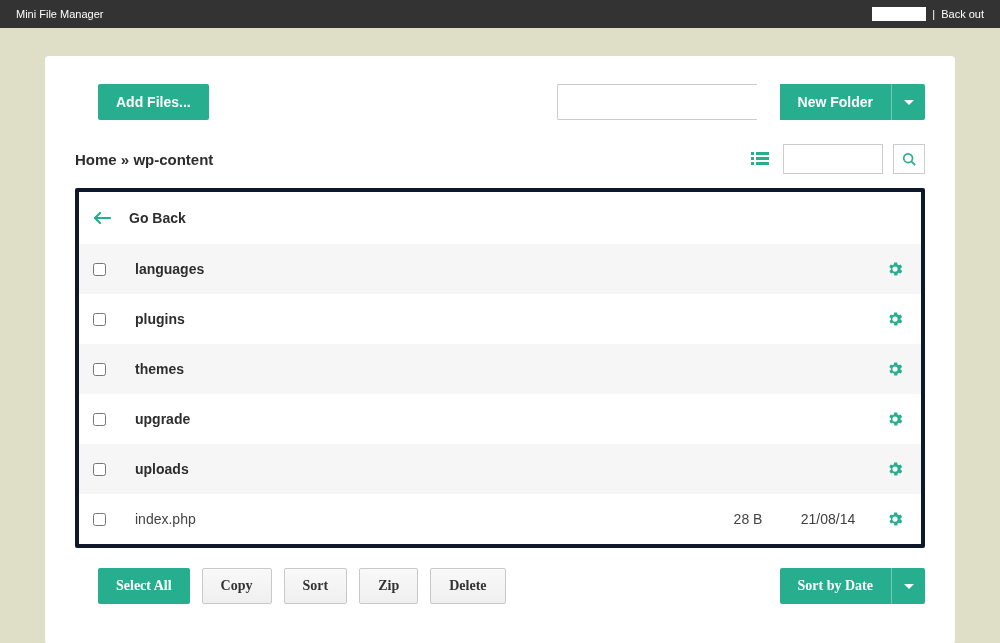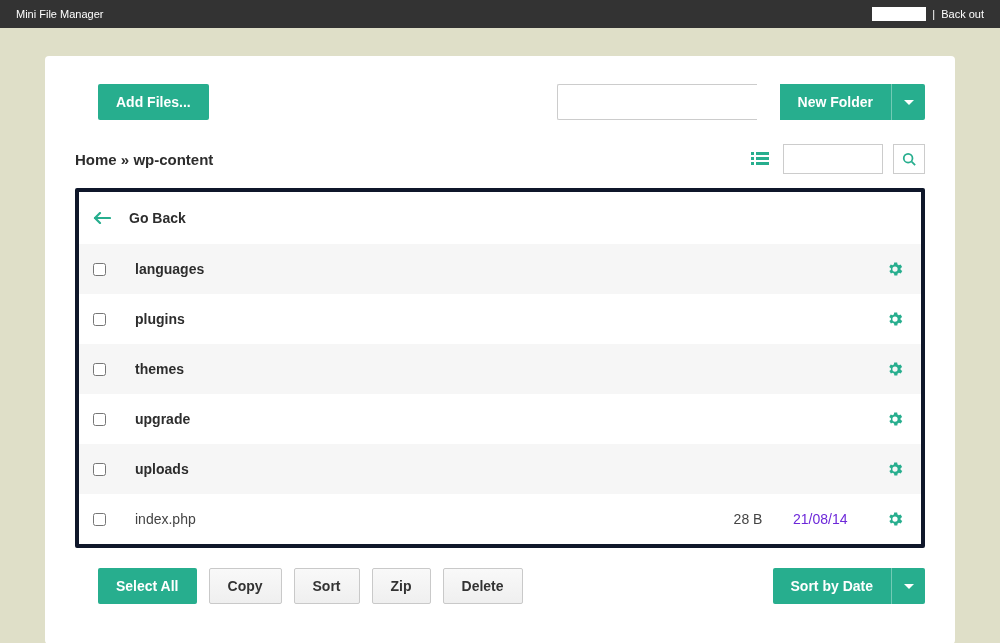--- a/index.html
+++ b/index.html
@@ -136,36 +136,37 @@
     .file-row.alt { background: #f6f6f6; }
     .file-row .checkbox-cell { width: 18px; display: flex; align-items: center; }
     .file-row .name-cell {
       flex: 1;
       font-weight: 700;
       color: #2d2d2d;
       margin-left: 4px;
     }
     .file-row .name-cell.filename { font-weight: 400; color: #444; }
     .file-row .size-cell { width: 50px; text-align: center; color: #444; }
-    .file-row .date-cell { width: 70px; text-align: left; color: #6d28d9; }
+    .file-row .date-cell { width: 70px; text-align: center; color: #404040; }
     .file-row .gear-cell { width: 24px; display: flex; align-items: center; justify-content: center; color: #27ae8e; cursor: pointer; }
     .goback-row {
       display: flex;
       align-items: center;
       height: 52px;
       padding: 0 14px;
       gap: 18px;
       cursor: pointer;
     }
     .goback-row .arrow { color: #27ae8e; }
     .goback-row .label { font-weight: 700; color: #2d2d2d; }
     .bottom-actions {
       display: flex;
       justify-content: space-between;
       margin-top: 20px;
+      font-family: Liberation Serif, serif;
     }
     .left-actions { display: flex; gap: 12px; }
     .right-actions { display: flex; }
     input[type="checkbox"] {
       width: 13px;
       height: 13px;
       cursor: pointer;
     }
     svg { display: block; }
   </style>

